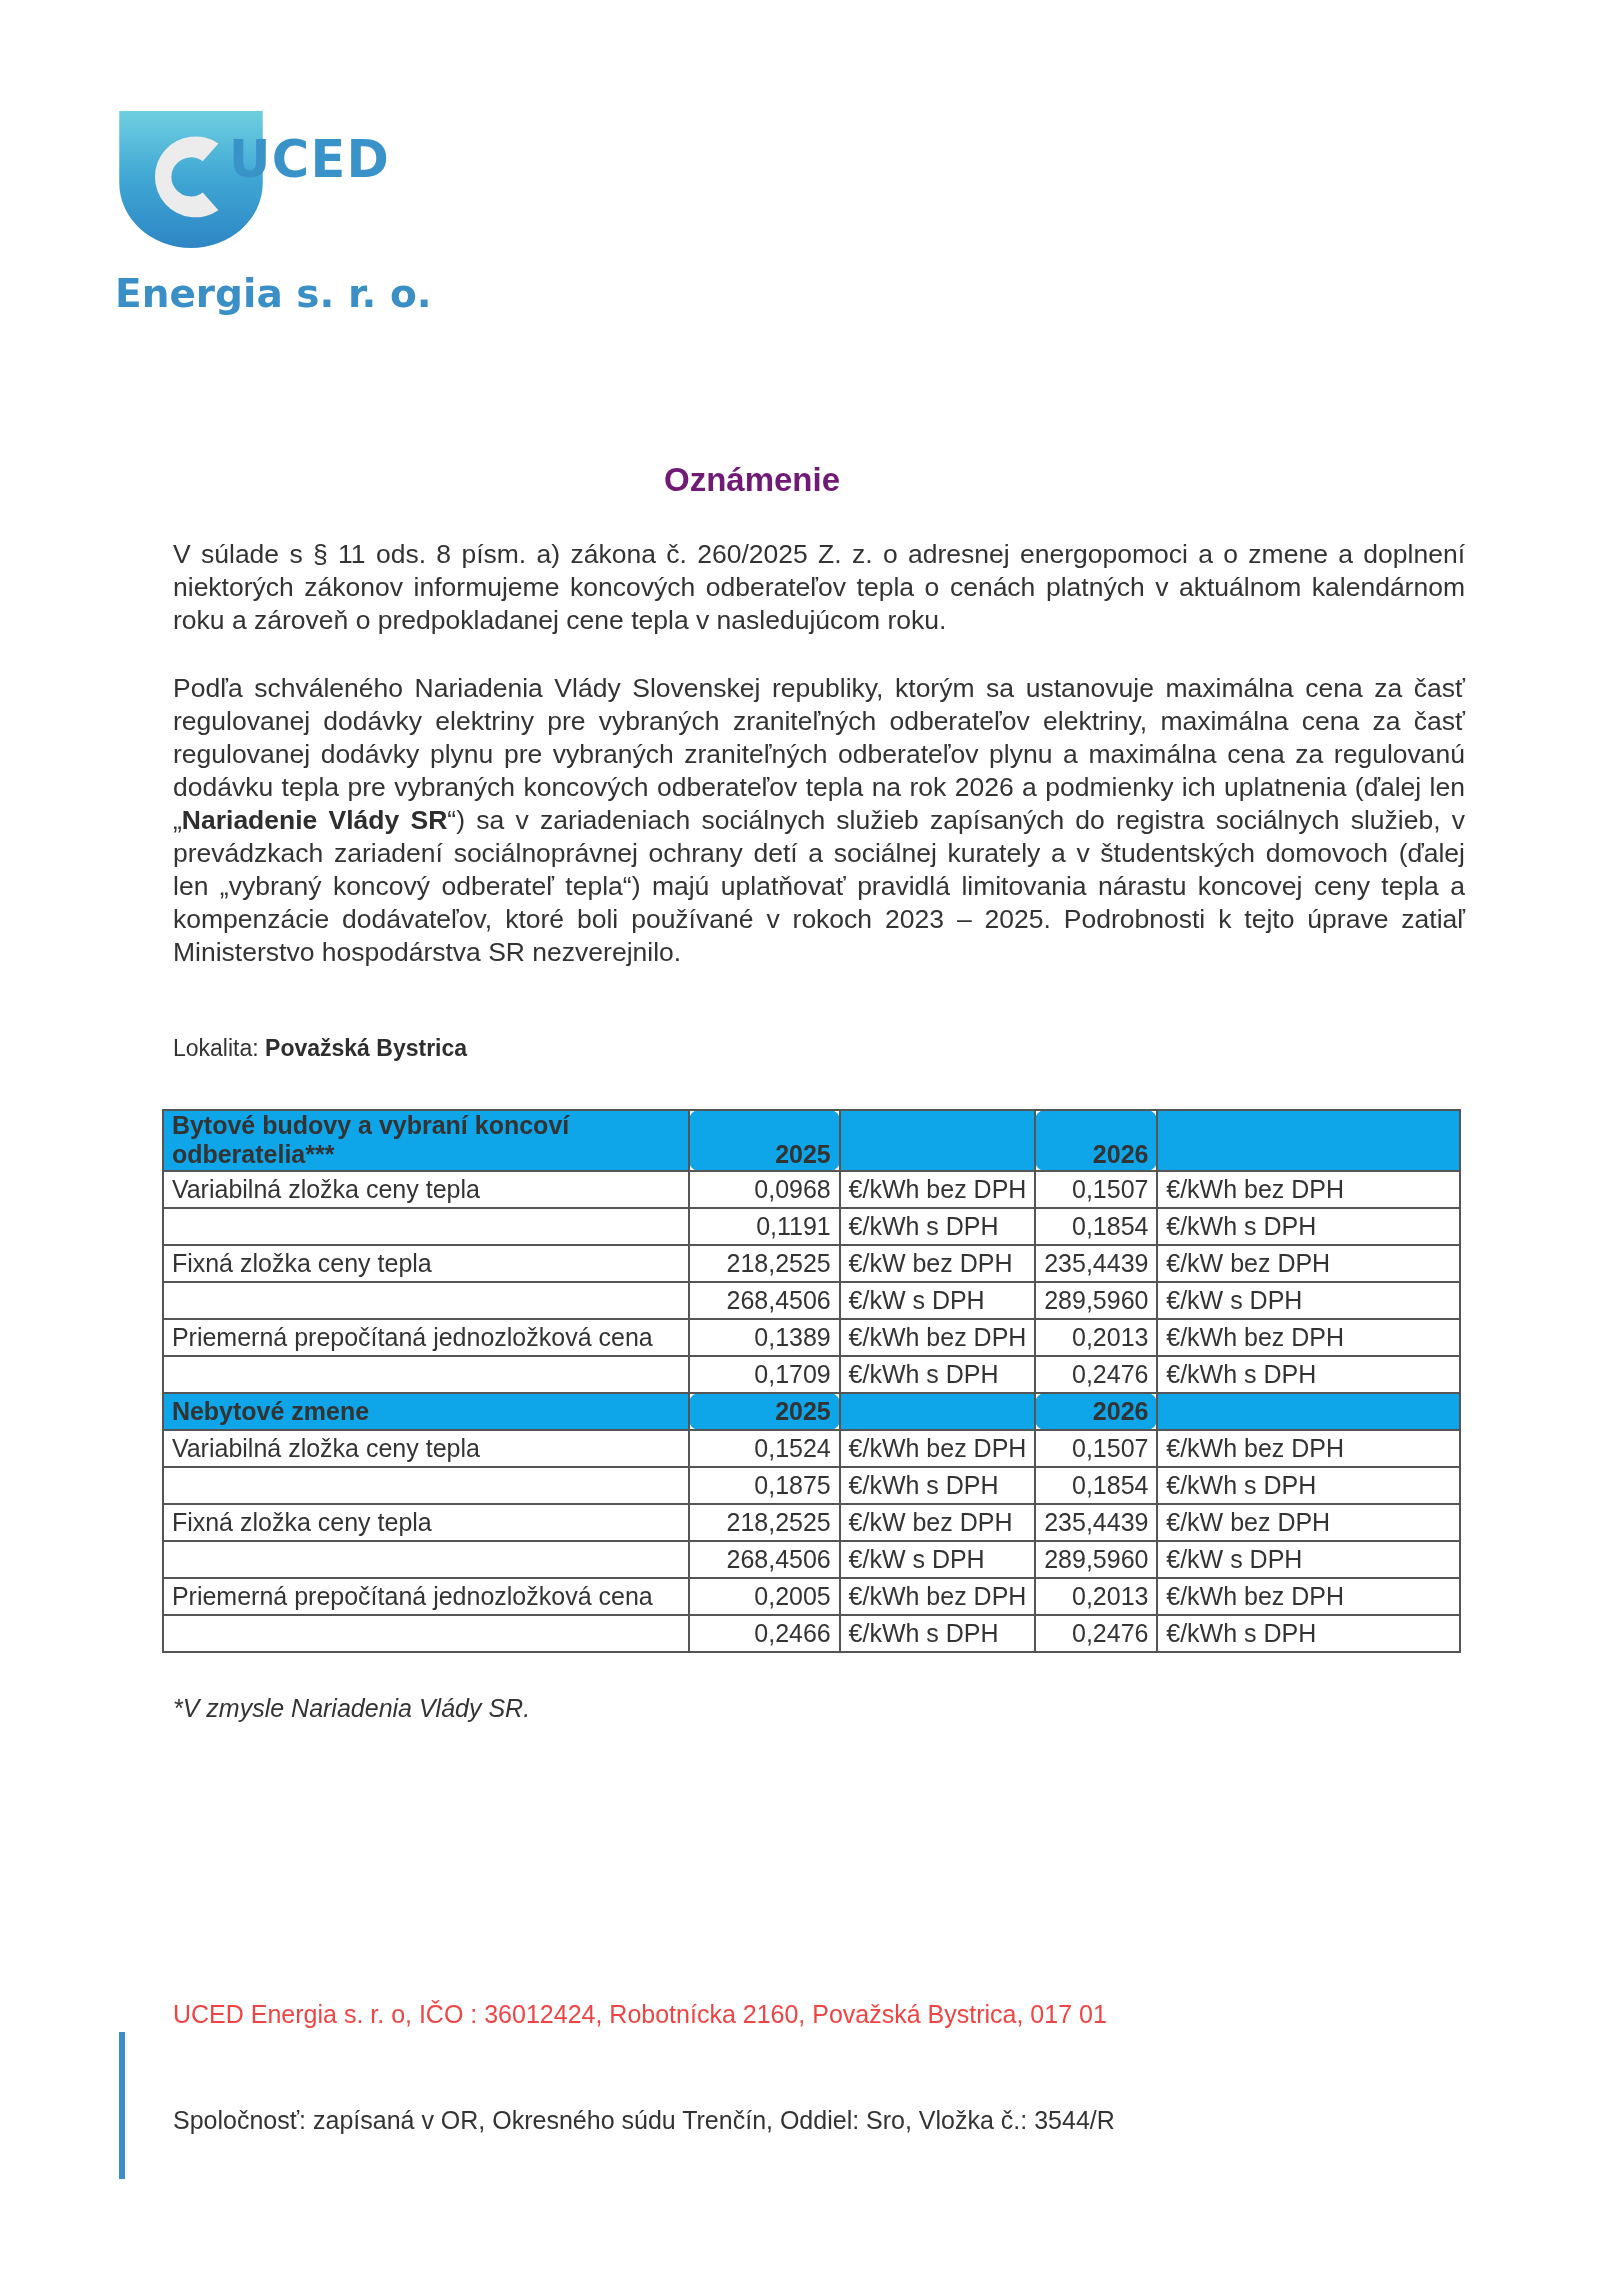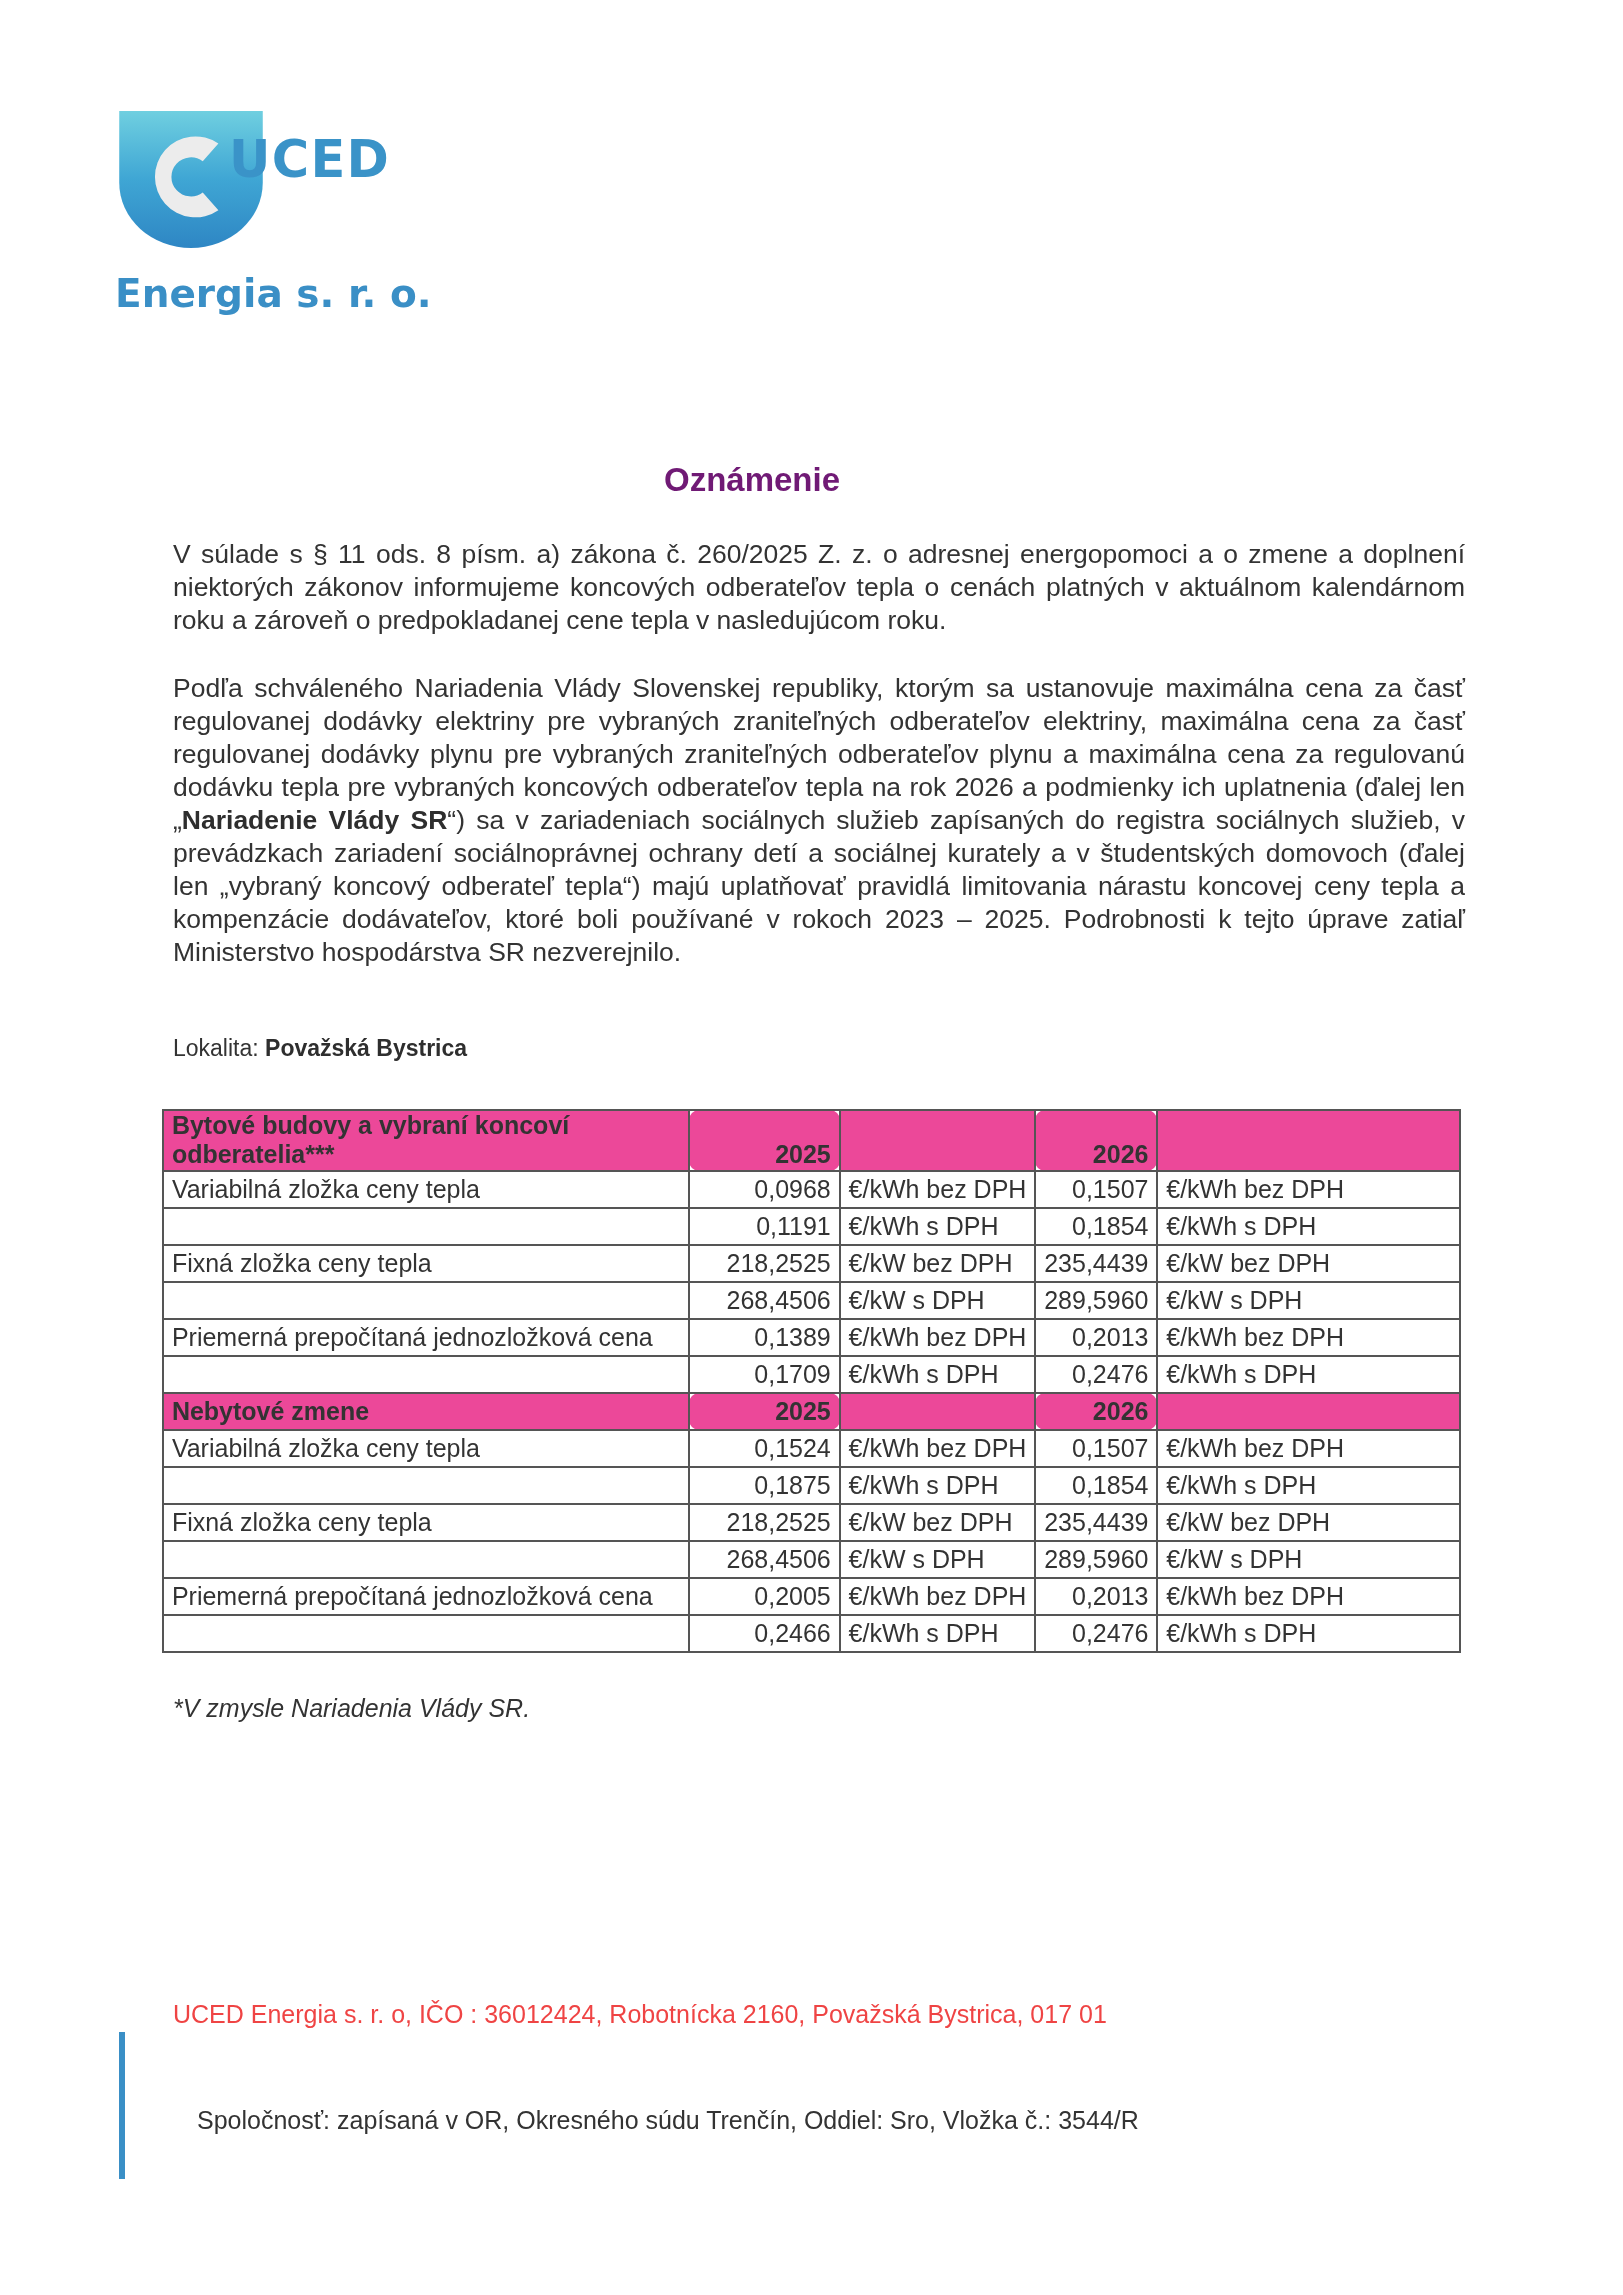--- a/index.html
+++ b/index.html
@@ -21,35 +21,35 @@
   .para b { color: #2e2e2e; }
   .p1 { top: 538px; }
   .p2 { top: 672px; }
 
   .locality { position: absolute; left: 173px; top: 1035px; font-size: 23px; color: #333; }
   .locality b { color: #2e2e2e; }
 
   table.prices { position: absolute; left: 162px; top: 1109px; width: 1299px;
                  border-collapse: collapse; font-size: 25px; color: #333; }
   table.prices td { border: 2px solid #555; padding: 0 7.9px; height: 35px; white-space: nowrap; }
-  table.prices tr.sect td { background: #ec4899; font-weight: bold; }
+  table.prices tr.sect td { background: #0ea5e9; font-weight: bold; }
   table.prices tr.sect.first td { height: 58px; vertical-align: bottom; line-height: 29px; padding-bottom: 1.3px; }
   table.prices tr.sect td.yr { text-align: right; border-radius: 10px; }
   td.c1 { width: 528px; }
   td.c2 { width: 154px; text-align: right; }
   td.c3 { width: 109px; }
   td.c4 { width: 69px; text-align: right; }
   td.c5 { width: 363px; }
   td.c1.head { white-space: normal; }
 
   .footnote { position: absolute; left: 173px; top: 1694px; font-size: 25px; font-style: italic; color: #333; }
 
   .footer-bar { position: absolute; left: 119px; top: 2032px; width: 5.9px; height: 147px; background: #3a8fc6; }
   .footer-line1 { position: absolute; left: 173px; top: 2000px; font-size: 25px; font-weight: normal; color: #ef4444; }
-  .footer-line2 { position: absolute; left: 173px; top: 2106px; font-size: 25px; color: #333; margin-left: 24px; }
+  .footer-line2 { position: absolute; left: 173px; top: 2106px; font-size: 25px; color: #333; }
 </style>
 </head>
 <body>
 
 <div class="logo">
   <svg width="144" height="137" viewBox="0 0 220 210">
     <defs>
       <linearGradient id="shieldGrad" x1="0" y1="0" x2="0" y2="1">
         <stop offset="0" stop-color="#6fcfe0"></stop>
         <stop offset="0.5" stop-color="#3fa6d4"></stop>

